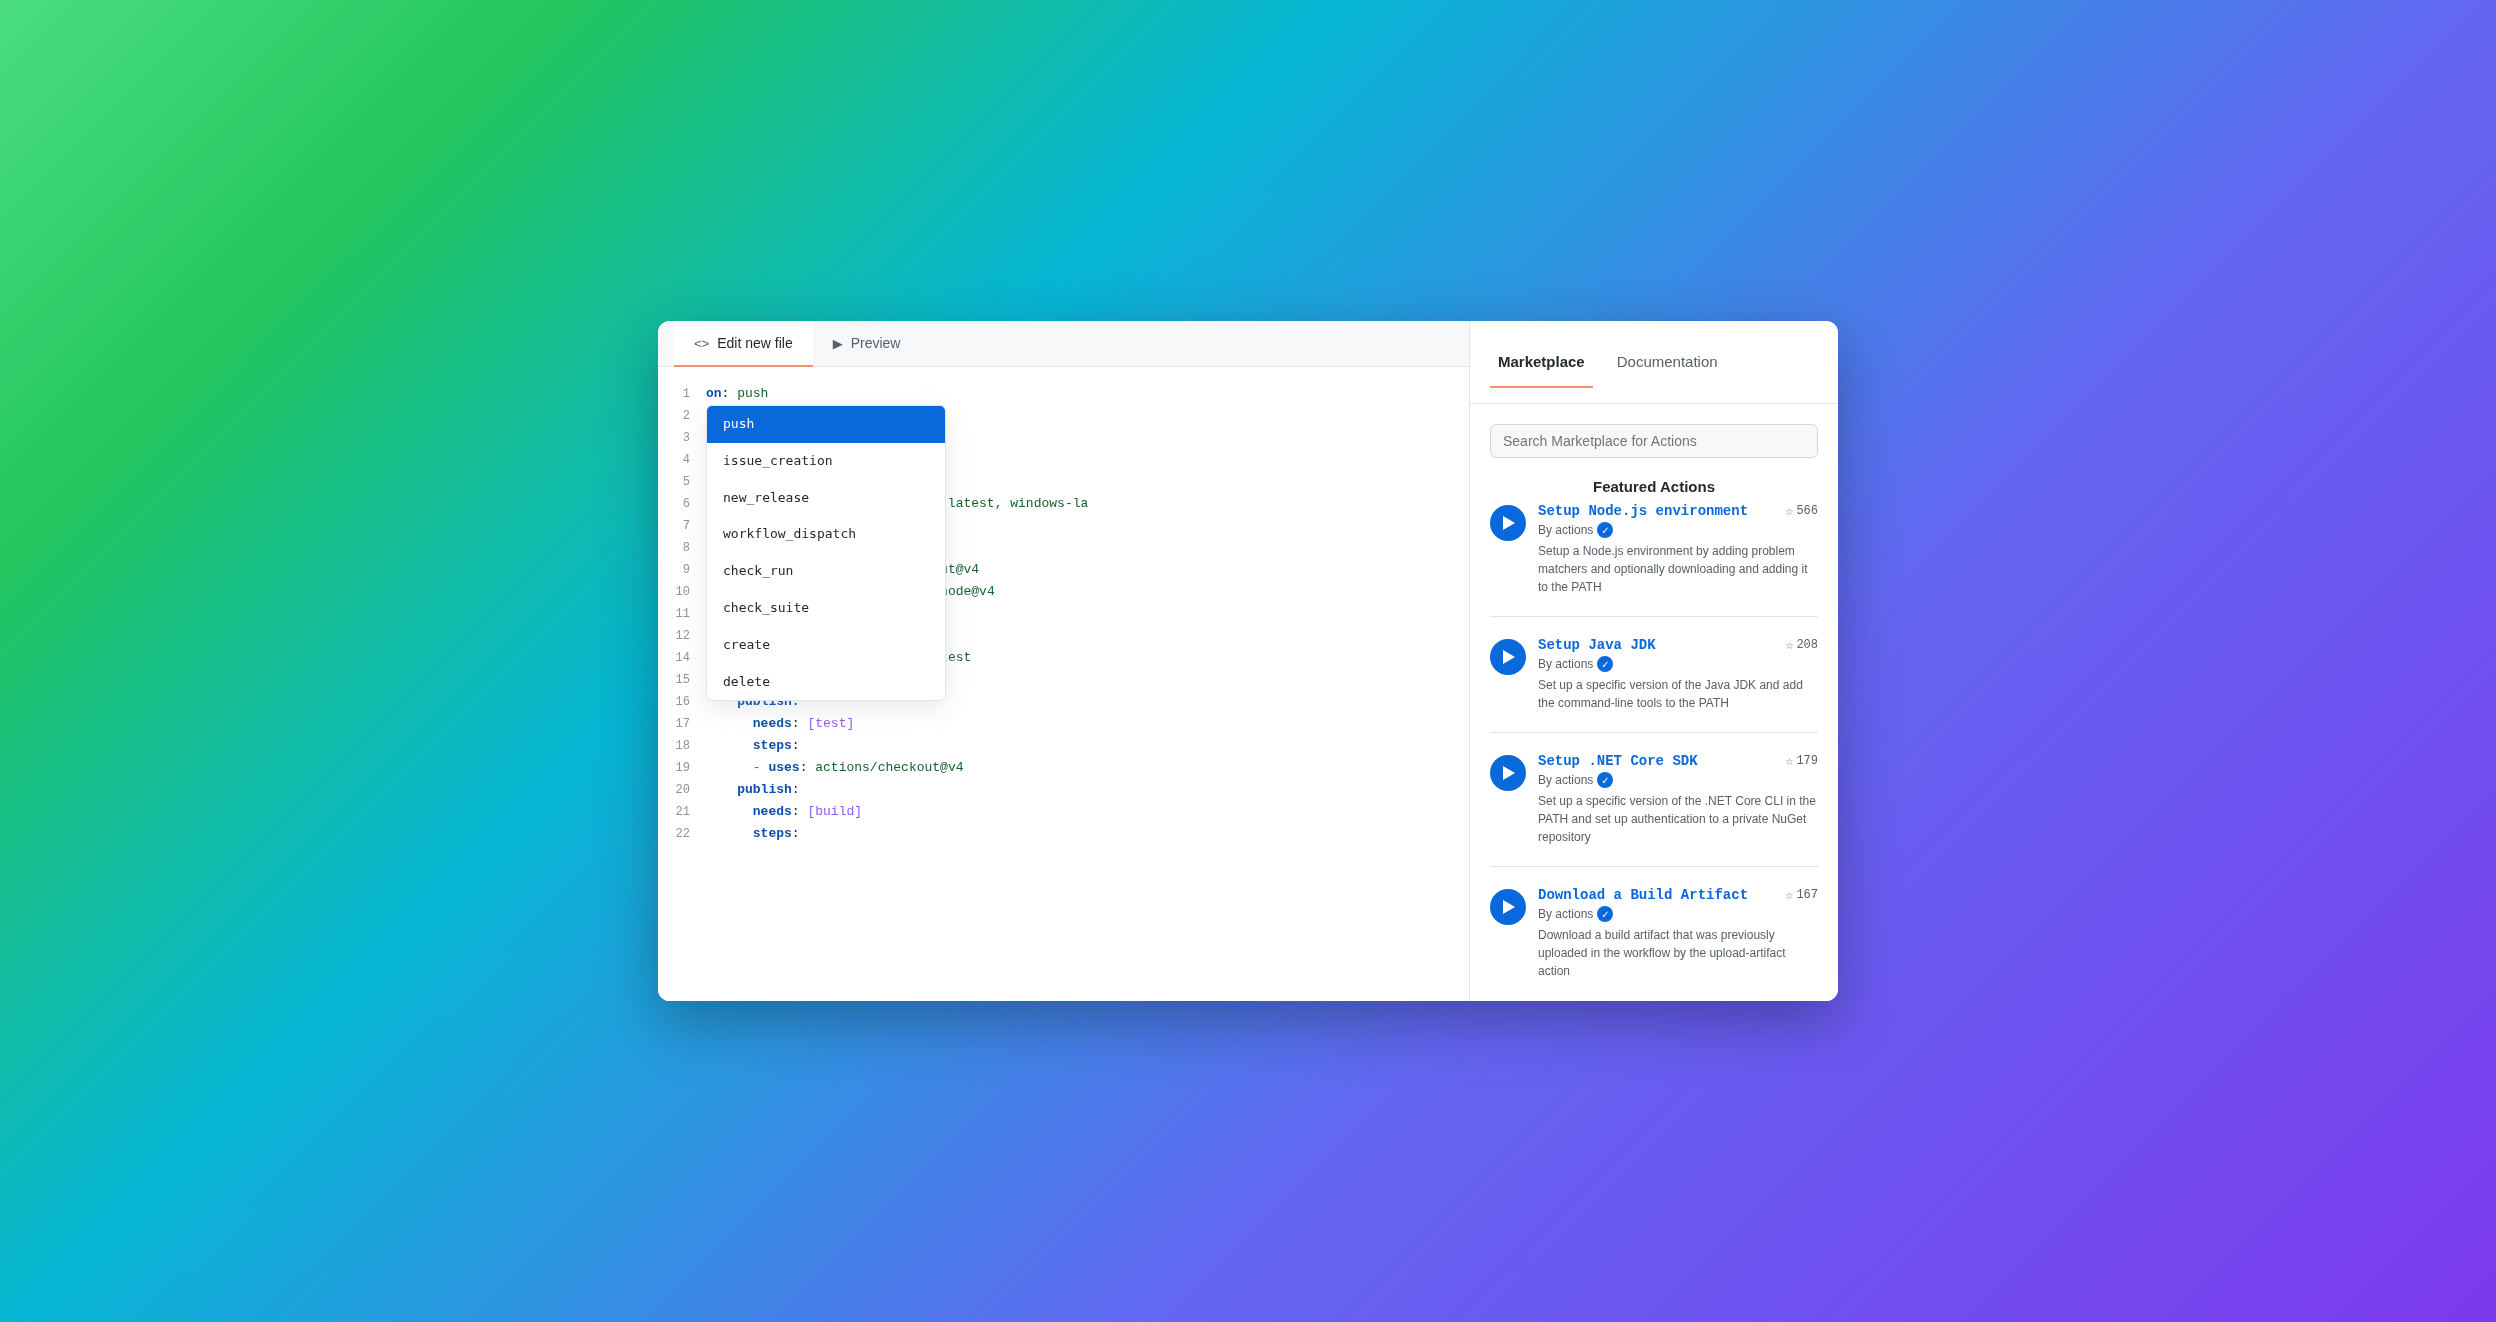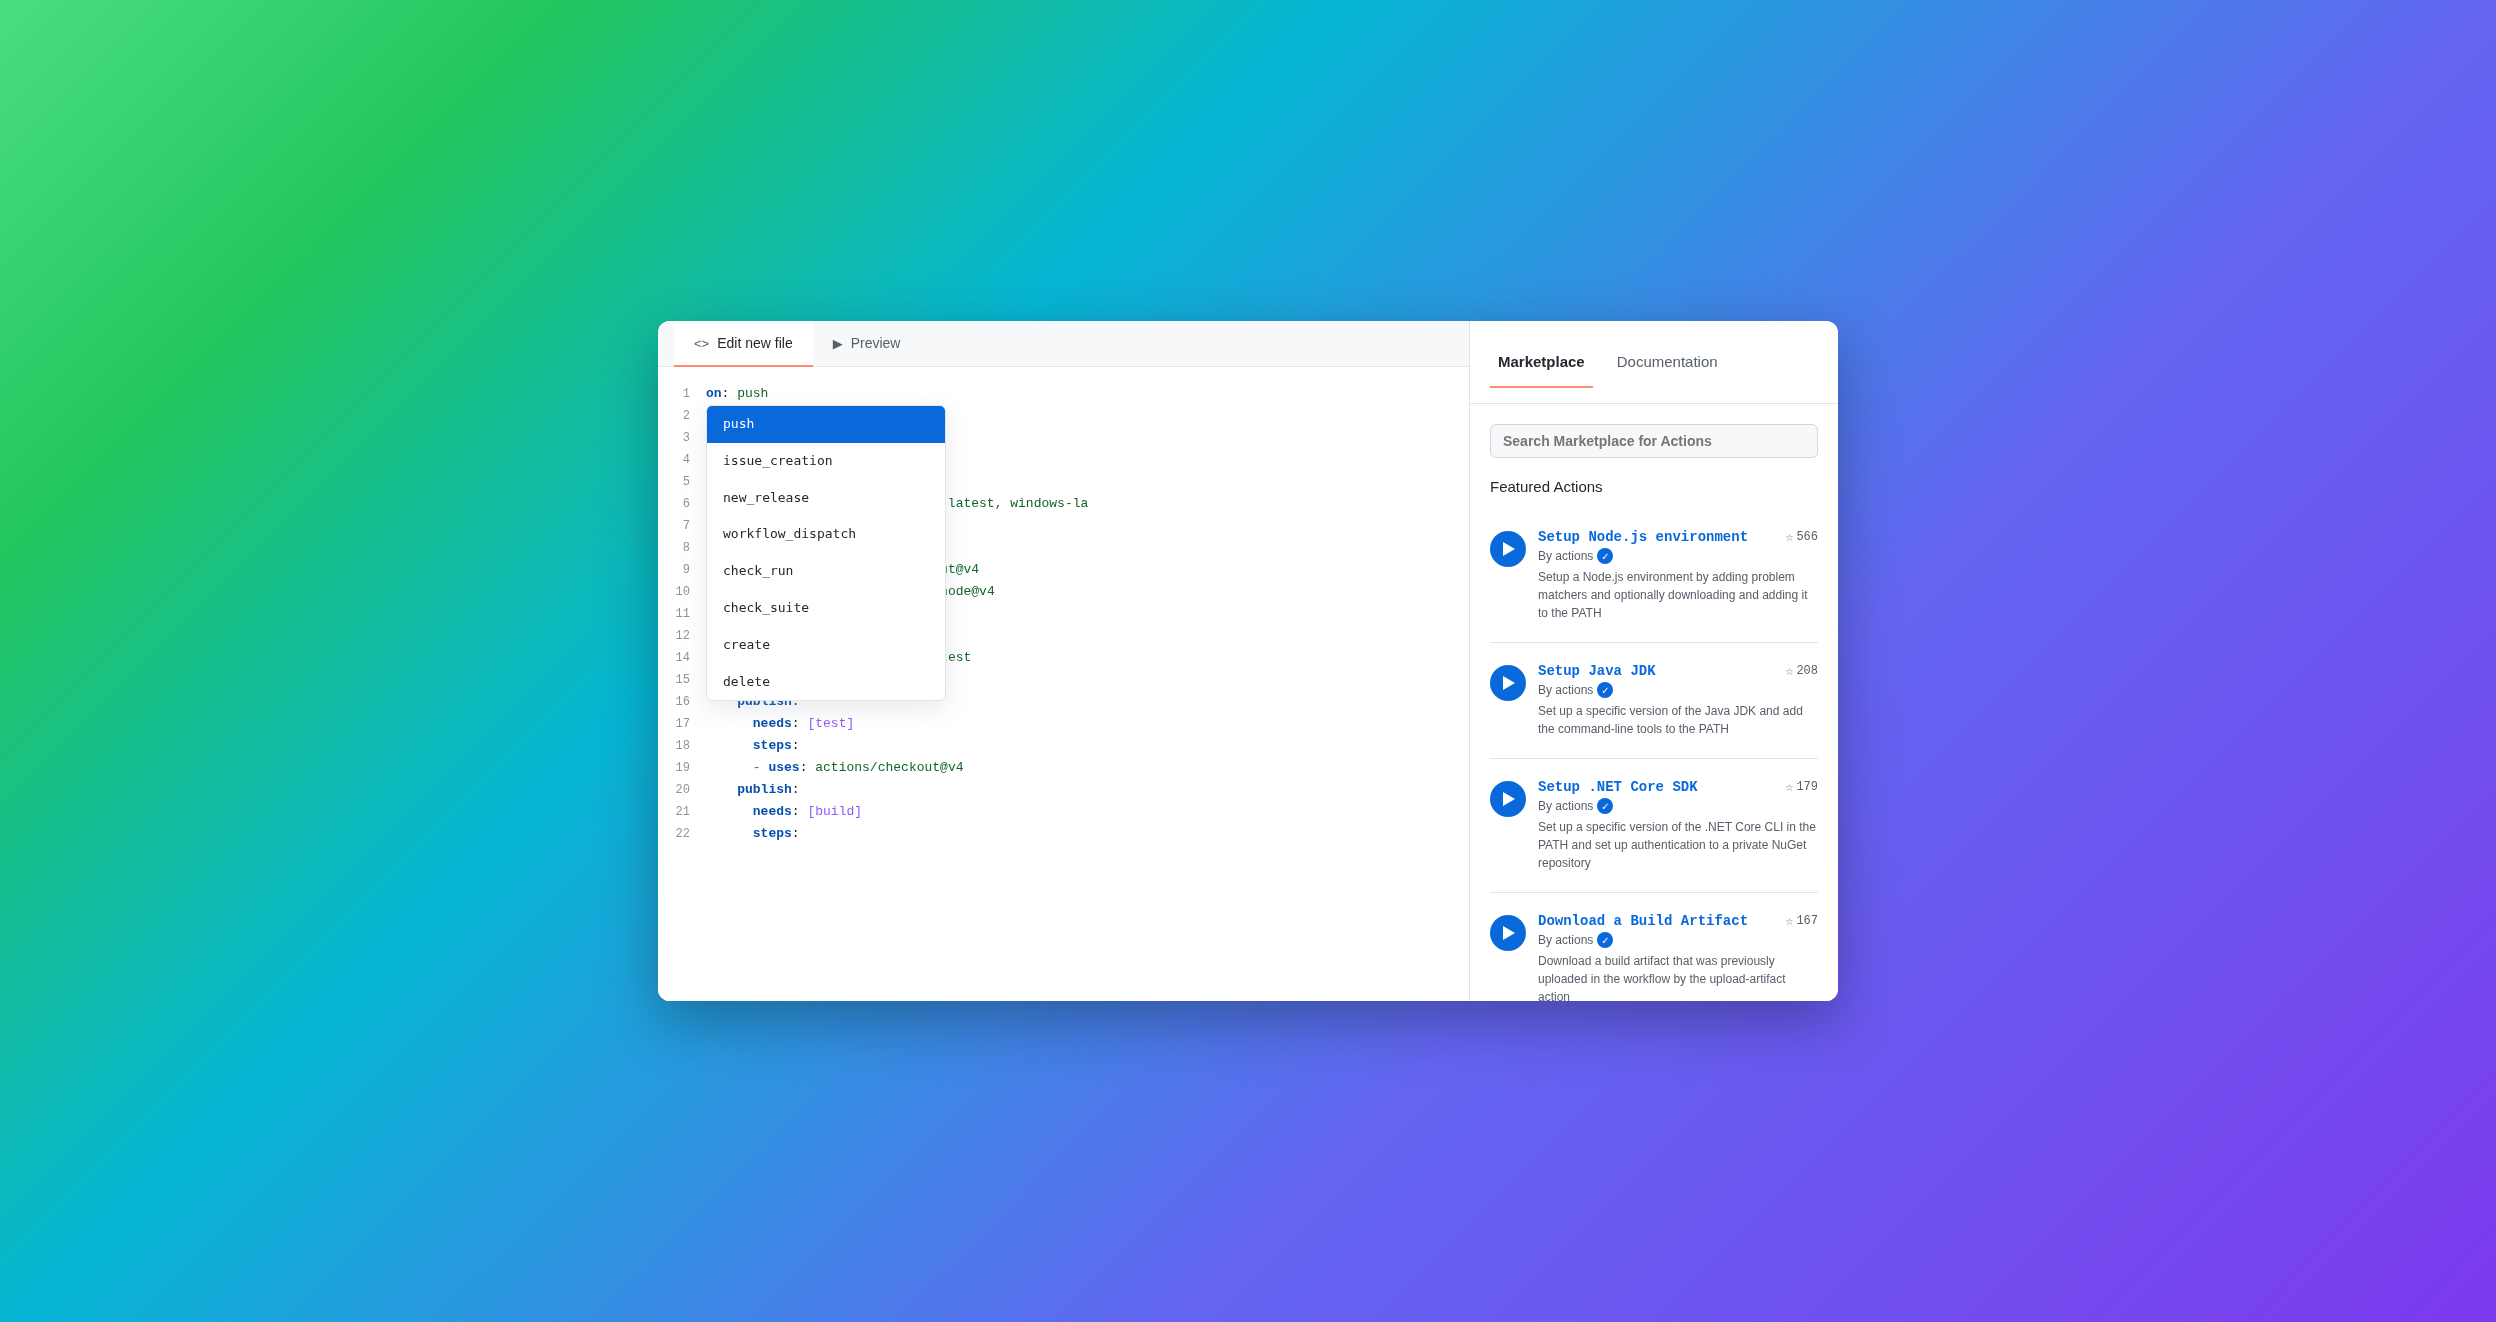--- a/index.html
+++ b/index.html
@@ -195,28 +195,28 @@
     .search-box {
       width: 100%;
       padding: 8px 12px;
       border: 1px solid #d0d7de;
       border-radius: 6px;
       font-size: 14px;
       color: #57606a;
       background: #f6f8fa;
       margin-bottom: 20px;
       outline: none;
-      font-weight: bold;
     }
 
     .featured-title {
       font-size: 15px;
-      font-weight: 400;
+      font-weight: 700;
       color: #24292f;
-      margin-bottom: 34px;
+      margin-bottom: 8px;
+      text-align: center;
     }
 
     .action-item {
       display: flex;
       gap: 12px;
       margin-bottom: 20px;
       align-items: flex-start;
     }
 
     .action-icon {

